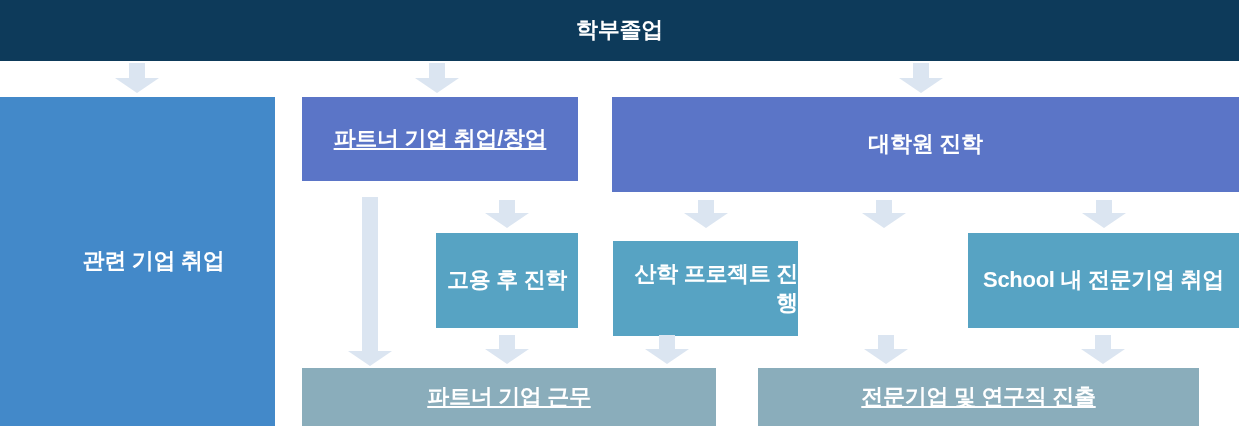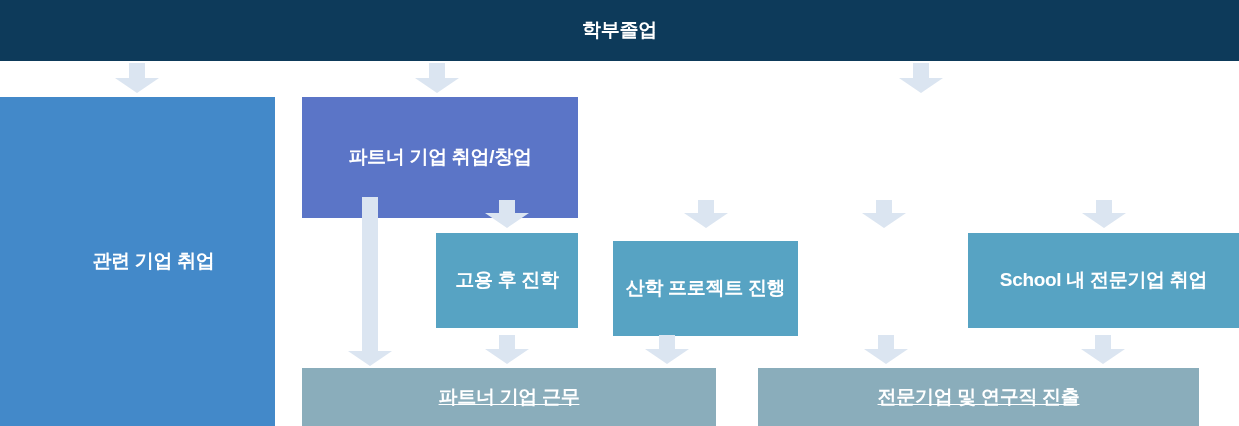--- a/index.html
+++ b/index.html
@@ -14,21 +14,21 @@
     background: #ffffff;
     overflow: hidden;
   }
   .node {
     position: absolute;
     display: flex;
     align-items: center;
     justify-content: center;
     color: var(--text, #fff);
     font-weight: bold;
-    font-size: 19px;
+    font-size: 22px;
     letter-spacing: -0.3px;
     text-align: right;
     line-height: 1.3;
   }
   .bg-navy   { background: var(--navy); }
   .bg-blue   { background: var(--blue); padding-left: 32px; }
   .bg-indigo { background: var(--indigo); }
   .bg-teal   { background: var(--teal); }
   .bg-slate  { background: var(--slate); text-decoration: underline; }
 
@@ -71,24 +71,27 @@
   </div>
   <div class="arrow" style="left:899px; top:63px; height:30px;">
     <div class="arrow-shaft"></div>
     <div class="arrow-head"></div>
   </div>
 
   <div class="node bg-blue" style="left:0; top:97px; width:275px; height:329px;">
     <span>관련 기업 취업</span>
   </div>
 
-  <div class="node bg-indigo" style="left:302px; top:97px; width:276px; height:121px;">
+  <div class="node bg-indigo" style="left:302px; top:97px; width:276px; height:84px;text-decoration:underline;">
     <span>파트너 기업 취업/창업</span>
   </div>
 
+  <div class="node bg-indigo" style="left:612px; top:97px; width:627px; height:95px;">
+    <span>대학원 진학</span>
+  </div>
 
   <div class="arrow" style="left:348px; top:197px; height:169px;">
     <div class="arrow-shaft"></div>
     <div class="arrow-head"></div>
   </div>
 
   <div class="arrow" style="left:485px; top:200px; height:28px;">
     <div class="arrow-shaft"></div>
     <div class="arrow-head"></div>
   </div>

